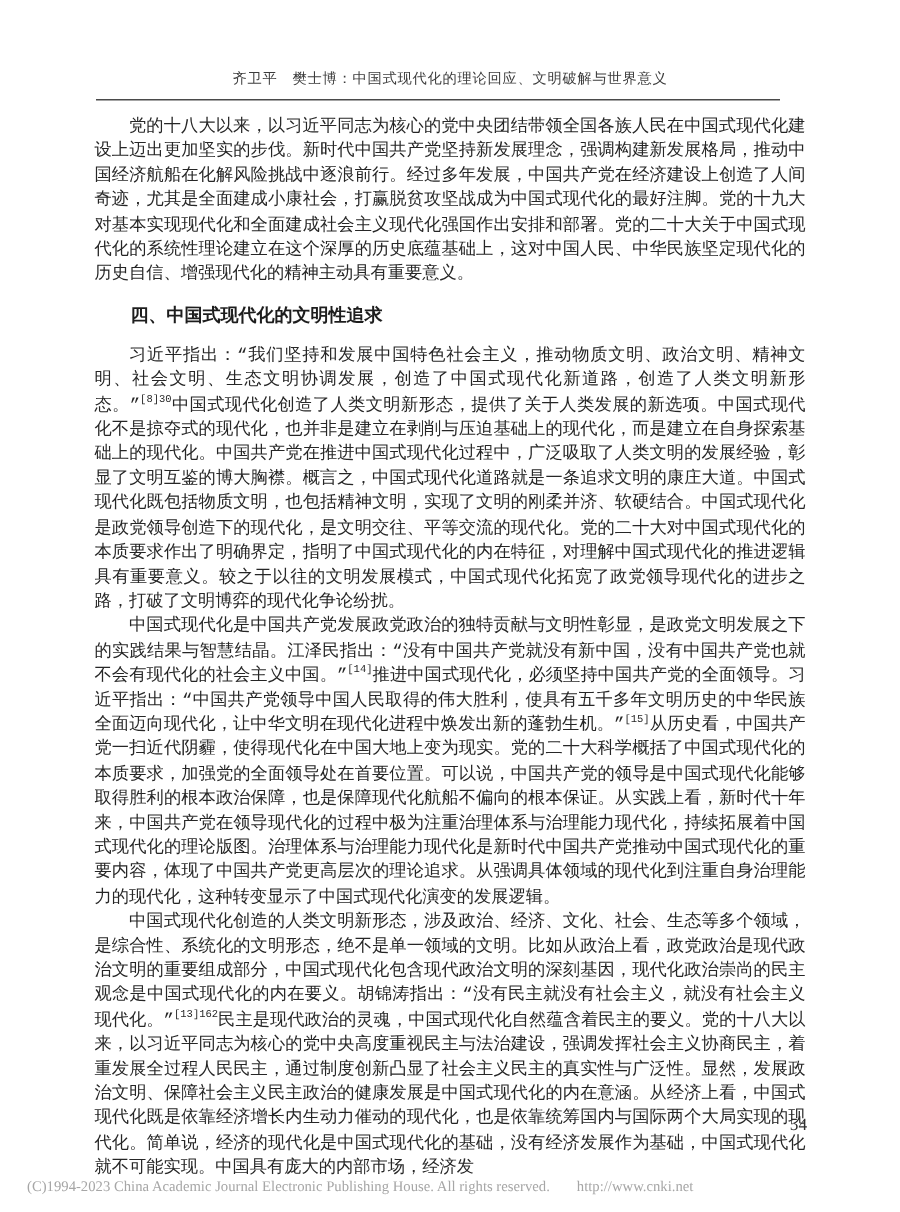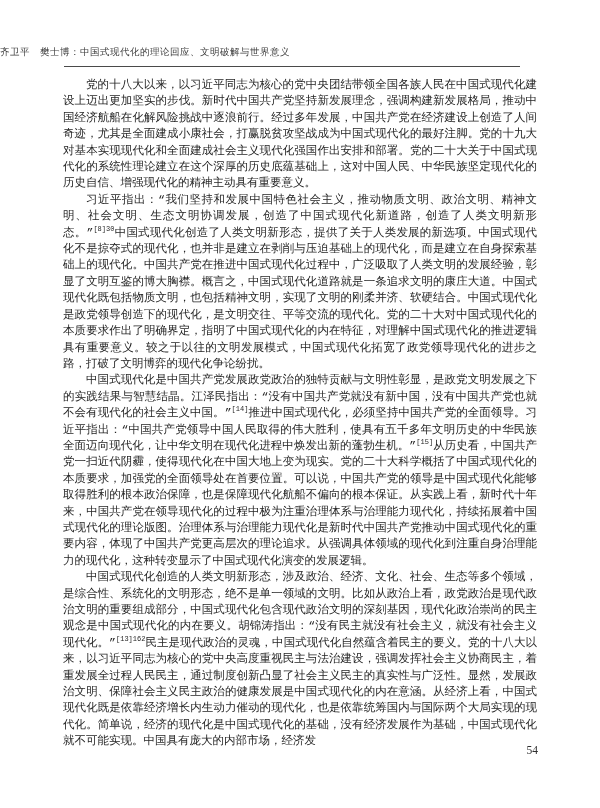--- a/index.html
+++ b/index.html
@@ -14,21 +14,21 @@
     margin: 0 auto;
     background: #ffffff;
     font-family: "Liberation Serif", "DejaVu Serif", serif;
     overflow: hidden;
   }
   .running-header {
     position: absolute;
     top: 46px;
     left: 0;
     width: 100%;
-    text-align: left;
+    text-align: center;
     font-size: 9.5px;
     color: #3c3c3c;
     letter-spacing: 0.5px;
   }
   .header-rule {
     position: absolute;
     top: 66px;
     left: 64px;
     width: 456px;
     border-top: 1px solid #4a4a4a;
@@ -92,25 +92,29 @@
   <div class="running-header">
     <span>齐卫平　樊士博：中国式现代化的理论回应、文明破解与世界意义</span>
   </div>
 
   <div class="header-rule"></div>
 
   <div class="article-body">
 
     <p class="para">党的十八大以来，以习近平同志为核心的党中央团结带领全国各族人民在中国式现代化建设上迈出更加坚实的步伐。新时代中国共产党坚持新发展理念，强调构建新发展格局，推动中国经济航船在化解风险挑战中逐浪前行。经过多年发展，中国共产党在经济建设上创造了人间奇迹，尤其是全面建成小康社会，打赢脱贫攻坚战成为中国式现代化的最好注脚。党的十九大对基本实现现代化和全面建成社会主义现代化强国作出安排和部署。党的二十大关于中国式现代化的系统性理论建立在这个深厚的历史底蕴基础上，这对中国人民、中华民族坚定现代化的历史自信、增强现代化的精神主动具有重要意义。</p>
 
+    <h3 class="section-heading">四、中国式现代化的文明性追求</h3>
 
     <p class="para"><span>习近平指出：“我们坚持和发展中国特色社会主义，推动物质文明、政治文明、精神文明、社会文明、生态文明协调发展，创造了中国式现代化新道路，创造了人类文明新形态。”</span><sup class="cite">[8]30</sup><span>中国式现代化创造了人类文明新形态，提供了关于人类发展的新选项。中国式现代化不是掠夺式的现代化，也并非是建立在剥削与压迫基础上的现代化，而是建立在自身探索基础上的现代化。中国共产党在推进中国式现代化过程中，广泛吸取了人类文明的发展经验，彰显了文明互鉴的博大胸襟。概言之，中国式现代化道路就是一条追求文明的康庄大道。中国式现代化既包括物质文明，也包括精神文明，实现了文明的刚柔并济、软硬结合。中国式现代化是政党领导创造下的现代化，是文明交往、平等交流的现代化。党的二十大对中国式现代化的本质要求作出了明确界定，指明了中国式现代化的内在特征，对理解中国式现代化的推进逻辑具有重要意义。较之于以往的文明发展模式，中国式现代化拓宽了政党领导现代化的进步之路，打破了文明博弈的现代化争论纷扰。</span></p>
 
     <p class="para"><span>中国式现代化是中国共产党发展政党政治的独特贡献与文明性彰显，是政党文明发展之下的实践结果与智慧结晶。江泽民指出：“没有中国共产党就没有新中国，没有中国共产党也就不会有现代化的社会主义中国。”</span><sup class="cite">[14]</sup><span>推进中国式现代化，必须坚持中国共产党的全面领导。习近平指出：“中国共产党领导中国人民取得的伟大胜利，使具有五千多年文明历史的中华民族全面迈向现代化，让中华文明在现代化进程中焕发出新的蓬勃生机。”</span><sup class="cite">[15]</sup><span>从历史看，中国共产党一扫近代阴霾，使得现代化在中国大地上变为现实。党的二十大科学概括了中国式现代化的本质要求，加强党的全面领导处在首要位置。可以说，中国共产党的领导是中国式现代化能够取得胜利的根本政治保障，也是保障现代化航船不偏向的根本保证。从实践上看，新时代十年来，中国共产党在领导现代化的过程中极为注重治理体系与治理能力现代化，持续拓展着中国式现代化的理论版图。治理体系与治理能力现代化是新时代中国共产党推动中国式现代化的重要内容，体现了中国共产党更高层次的理论追求。从强调具体领域的现代化到注重自身治理能力的现代化，这种转变显示了中国式现代化演变的发展逻辑。</span></p>
 
     <p class="para"><span>中国式现代化创造的人类文明新形态，涉及政治、经济、文化、社会、生态等多个领域，是综合性、系统化的文明形态，绝不是单一领域的文明。比如从政治上看，政党政治是现代政治文明的重要组成部分，中国式现代化包含现代政治文明的深刻基因，现代化政治崇尚的民主观念是中国式现代化的内在要义。胡锦涛指出：“没有民主就没有社会主义，就没有社会主义现代化。”</span><sup class="cite">[13]162</sup><span>民主是现代政治的灵魂，中国式现代化自然蕴含着民主的要义。党的十八大以来，以习近平同志为核心的党中央高度重视民主与法治建设，强调发挥社会主义协商民主，着重发展全过程人民民主，通过制度创新凸显了社会主义民主的真实性与广泛性。显然，发展政治文明、保障社会主义民主政治的健康发展是中国式现代化的内在意涵。从经济上看，中国式现代化既是依靠经济增长内生动力催动的现代化，也是依靠统筹国内与国际两个大局实现的现代化。简单说，经济的现代化是中国式现代化的基础，没有经济发展作为基础，中国式现代化就不可能实现。中国具有庞大的内部市场，经济发</span></p>
 
   </div>
 
   <div class="page-number">54</div>
 
+  <div class="page-footer">
+    <span>(C)1994-2023 China Academic Journal Electronic Publishing House. All rights reserved.</span><span class="footer-url">http://www.cnki.net</span>
+  </div>
 
 </div>
 
 </body></html>

